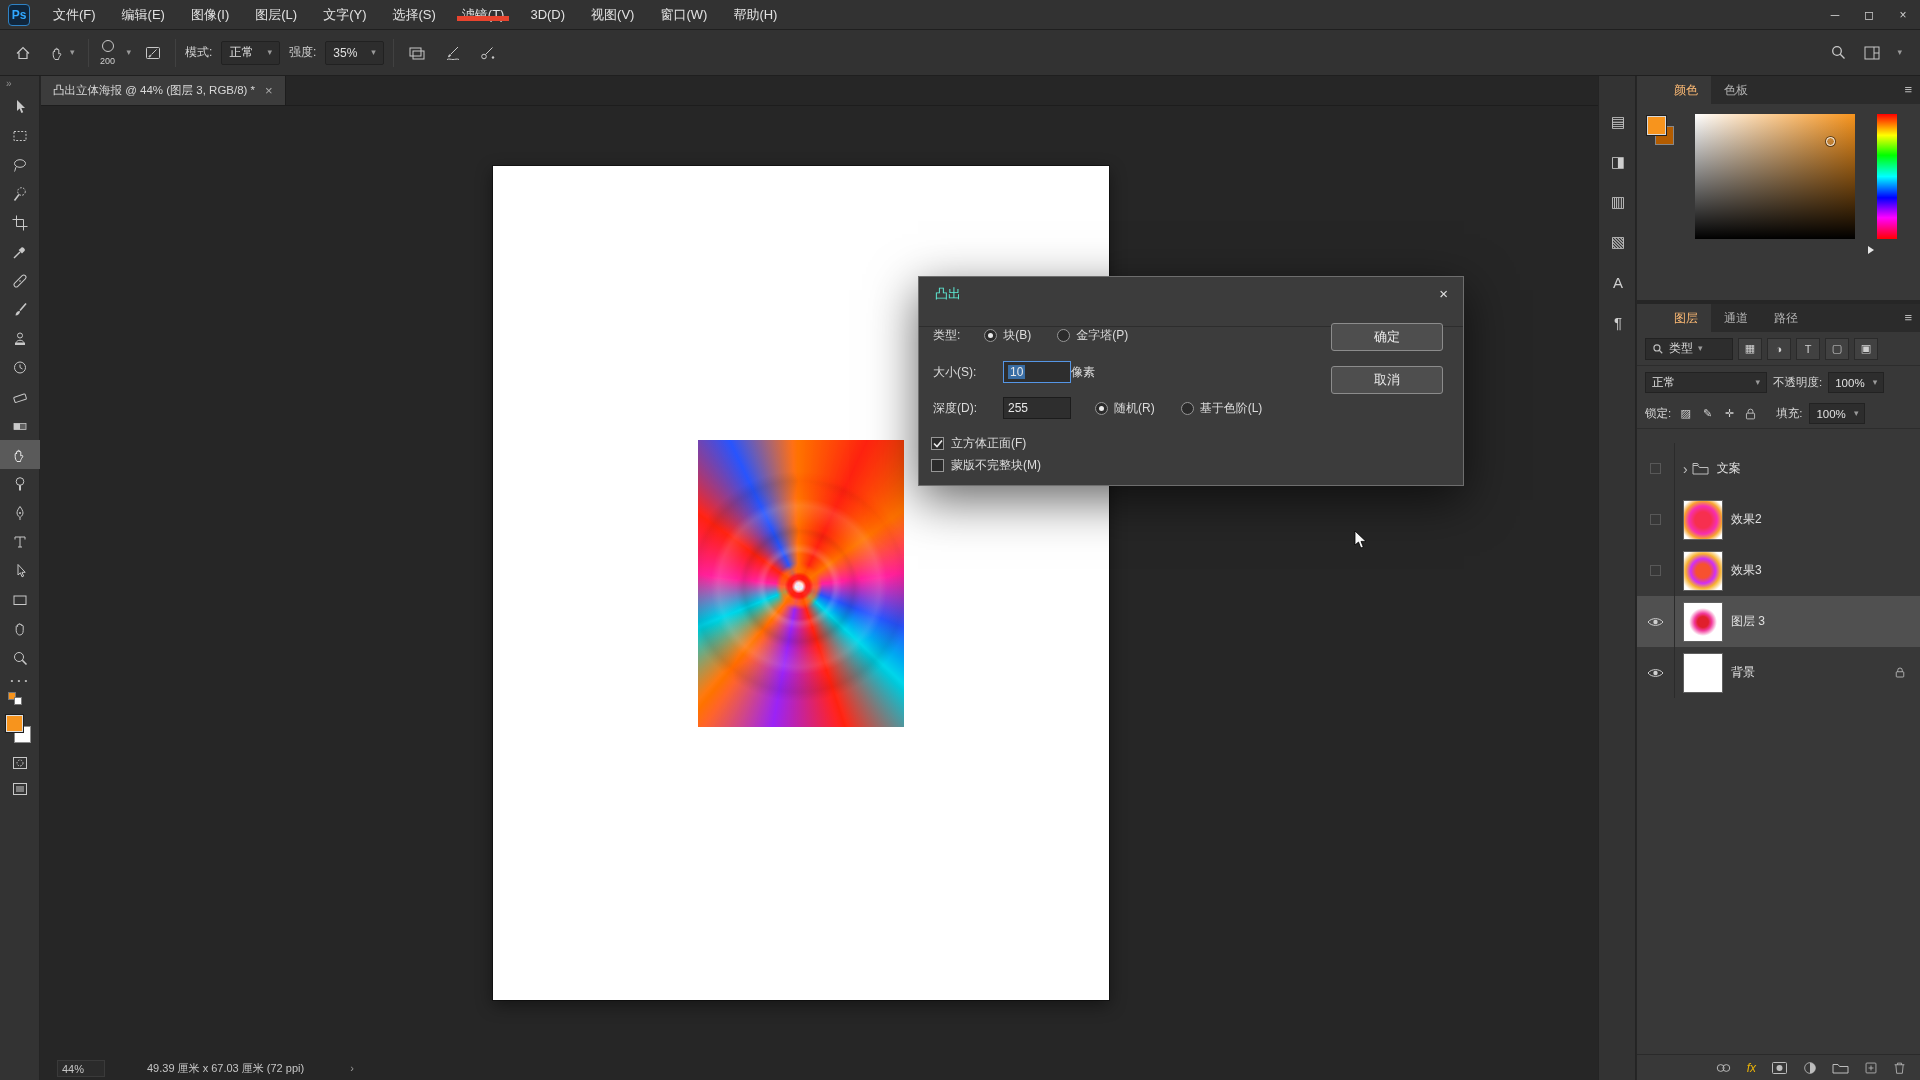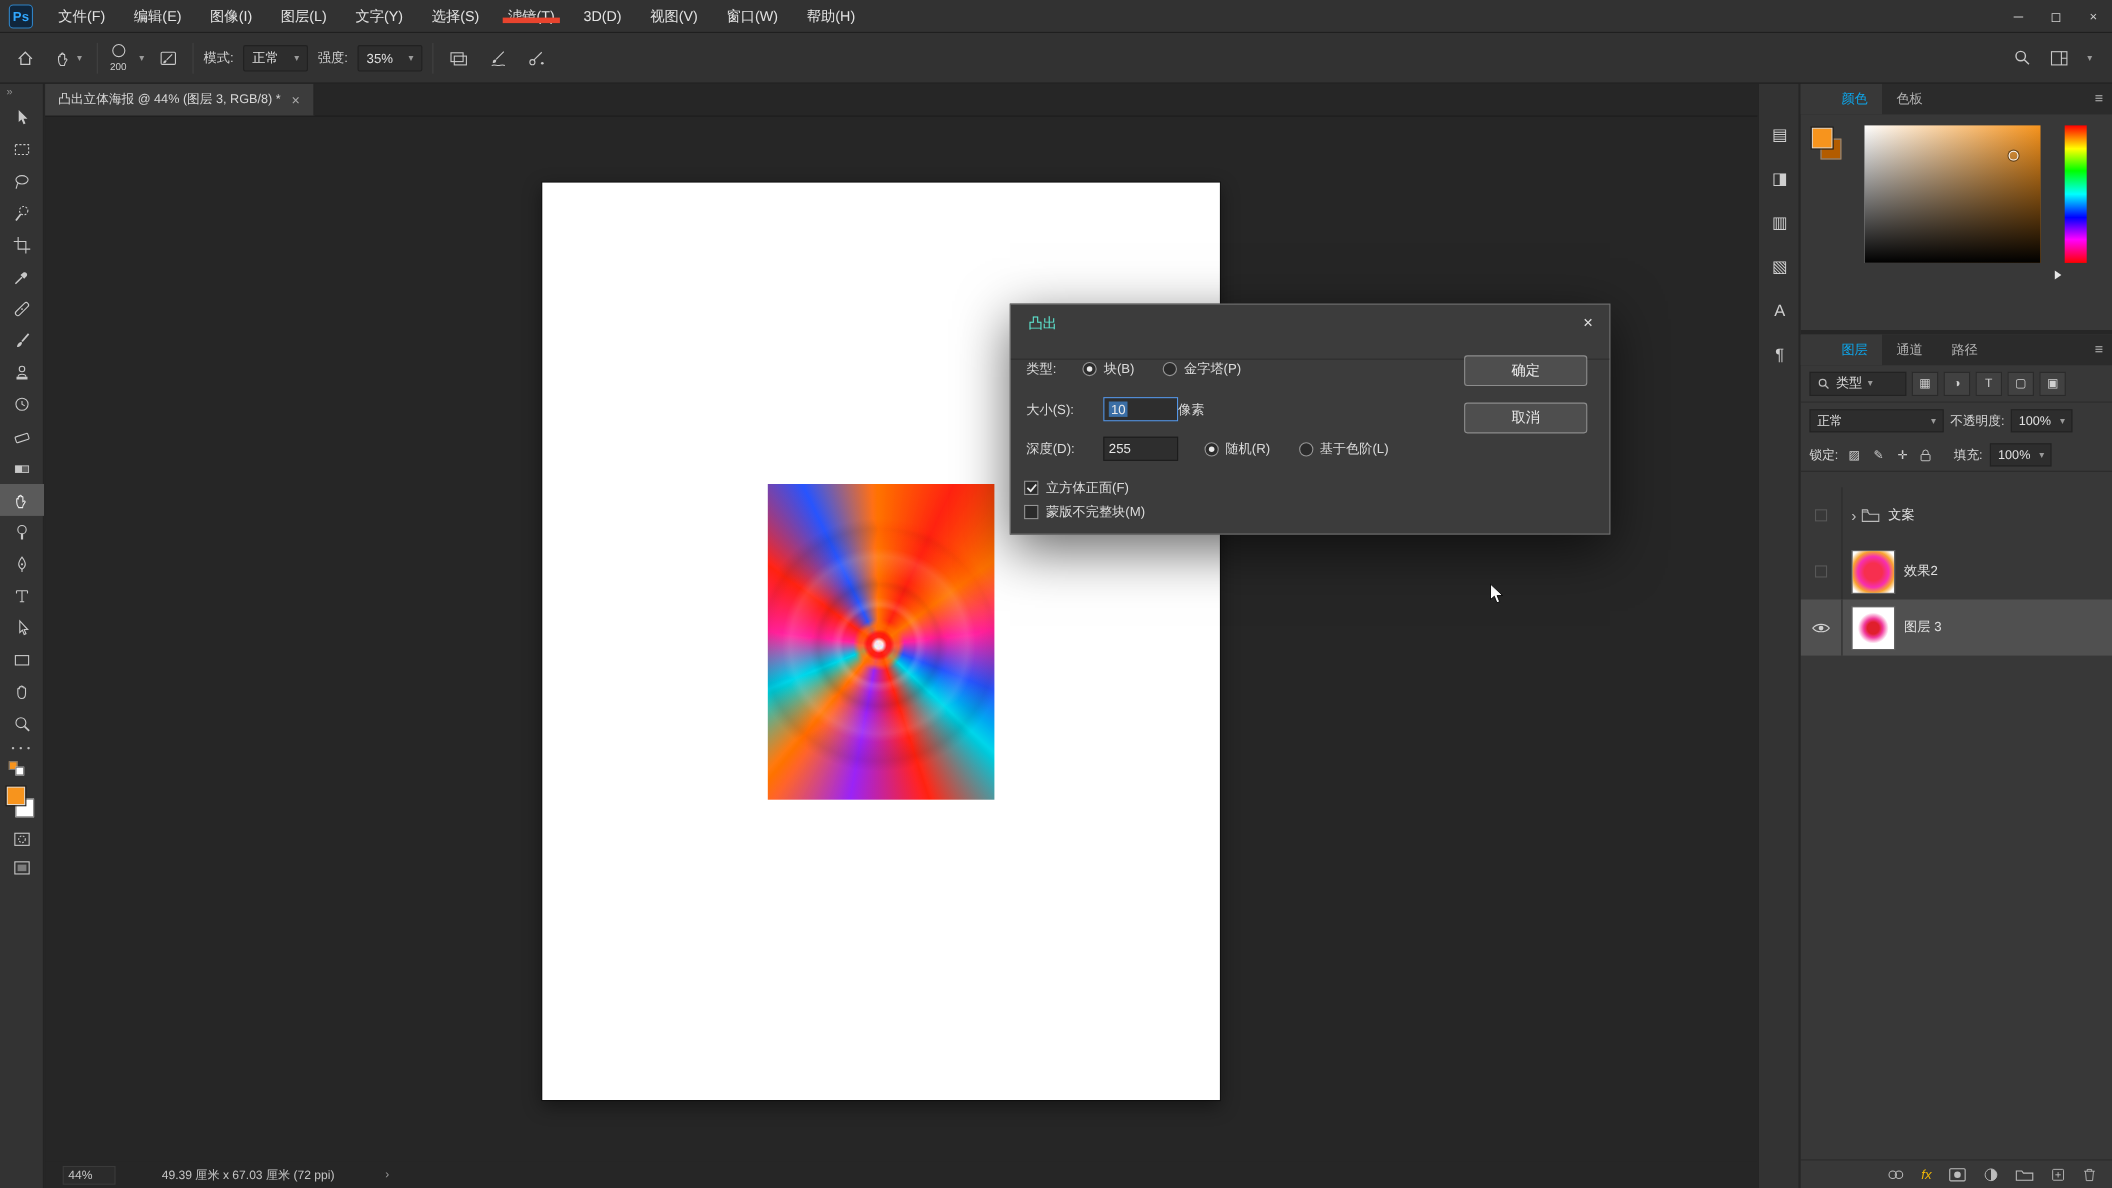--- a/index.html
+++ b/index.html
@@ -115,21 +115,21 @@
   
   .right-rail { position:absolute; top:76px; bottom:0; left:1598px; width:38px; background:#333333;
     border-left:1px solid #242424; border-right:1px solid #242424; z-index:30; padding-top:26px; }
   .rail-icon { width:38px; height:40px; display:flex; align-items:center; justify-content:center;
     color:#cfcfcf; font-size:15px; }
 
   
   .right-panels { position:absolute; top:76px; bottom:0; left:1637px; width:283px; background:#383838; z-index:30; }
   .panel-tabs { height:28px; background:#2b2b2b; display:flex; align-items:stretch; position:relative; }
   .ptab { padding:0 13px; line-height:28px; font-size:12px; color:#b2b2b2; }
-  .ptab.active { background:#383838; color:#0ea5e9;padding-left:37px; }
+  .ptab.active { background:#383838; color:#fdba74;padding-left:37px; }
   .panel-menu { position:absolute; right:8px; top:0; line-height:28px; color:#b8b8b8; font-size:13px; }
 
   .color-content { position:relative; height:196px; }
   .cp-back { position:absolute; left:18px; top:22px; width:19px; height:19px; background:#b35c00; border:1px solid #888; }
   .cp-front { position:absolute; left:10px; top:12px; width:19px; height:19px; background:#f7941d; border:1px solid #d8d8d8; outline:1px solid #202020; }
   .sb-box { position:absolute; left:58px; top:10px; width:160px; height:125px;
     background:linear-gradient(to bottom, rgba(0,0,0,0), #000), linear-gradient(to right, #fff, #f7941d); }
   .picker-ring { position:absolute; left:189px; top:33px; width:9px; height:9px; border:1px solid #f5f5f5;
     border-radius:50%; box-shadow:0 0 0 1px rgba(0,0,0,.5); }
   .hue-strip { position:absolute; left:240px; top:10px; width:20px; height:125px;
@@ -583,32 +583,53 @@
 
 
       <div class="layer-row">
         <div class="eye-cell">
             <span class="vis-off"></span>
           </div>
         <div class="thumb t-fx2"></div>
         <span class="layer-name">效果2</span>
       </div>
 
+      <div class="layer-row">
+        <div class="eye-cell">
+            <span class="vis-off"></span>
+          </div>
+        <div class="thumb t-fx3"></div>
+        <span class="layer-name">效果3</span>
+      </div>
 
       <div class="layer-row selected">
         <div class="eye-cell">
           <svg width="17" height="12" viewBox="0 0 17 12">
             <path d="M1 6 C4.5 1.5 12.5 1.5 16 6 C12.5 10.5 4.5 10.5 1 6 Z" fill="none" stroke="#d0d0d0"></path>
             <circle cx="8.5" cy="6" r="2.2" fill="#d0d0d0"></circle>
           </svg>
         </div>
         <div class="thumb t-l3"></div>
         <span class="layer-name">图层 3</span>
       </div>
 
+      <div class="layer-row">
+        <div class="eye-cell">
+          <svg width="17" height="12" viewBox="0 0 17 12">
+            <path d="M1 6 C4.5 1.5 12.5 1.5 16 6 C12.5 10.5 4.5 10.5 1 6 Z" fill="none" stroke="#d0d0d0"></path>
+            <circle cx="8.5" cy="6" r="2.2" fill="#d0d0d0"></circle>
+          </svg>
+        </div>
+        <div class="thumb t-bg"></div>
+        <span class="layer-name">背景</span>
+        <svg class="row-lock" width="12" height="13" viewBox="0 0 16 16">
+          <rect x="3" y="7" width="10" height="7" rx="1" fill="none" stroke="#cfcfcf"></rect>
+          <path d="M5 7 V5 a3 3 0 0 1 6 0 v2" fill="none" stroke="#cfcfcf"></path>
+        </svg>
+      </div>
     </div>
 
     <div class="layers-bottom">
       <svg width="17" height="12" viewBox="0 0 18 12">
         <circle cx="6" cy="6" r="3.6" fill="none" stroke="#bdbdbd"></circle>
         <circle cx="12" cy="6" r="3.6" fill="none" stroke="#bdbdbd"></circle>
       </svg>
       <span class="fx-label">fx</span>
       <svg width="17" height="14" viewBox="0 0 17 14">
         <rect x="1.5" y="1.5" width="14" height="11" rx="1" fill="none" stroke="#bdbdbd"></rect>

